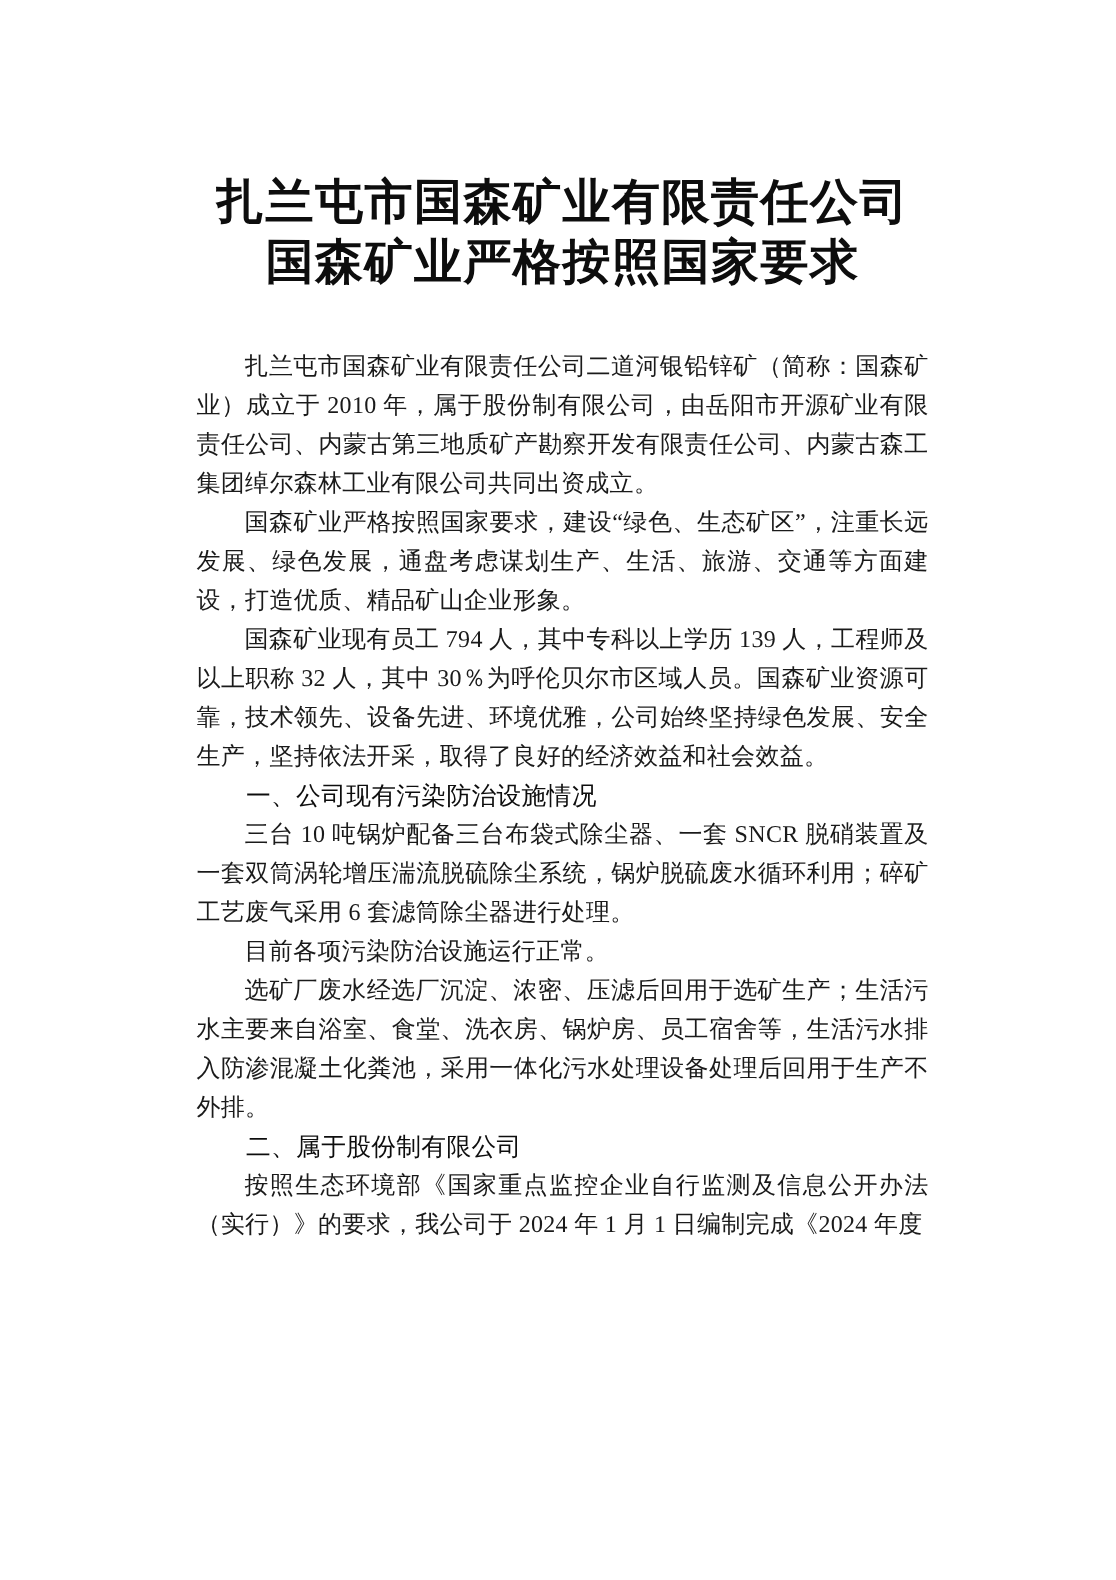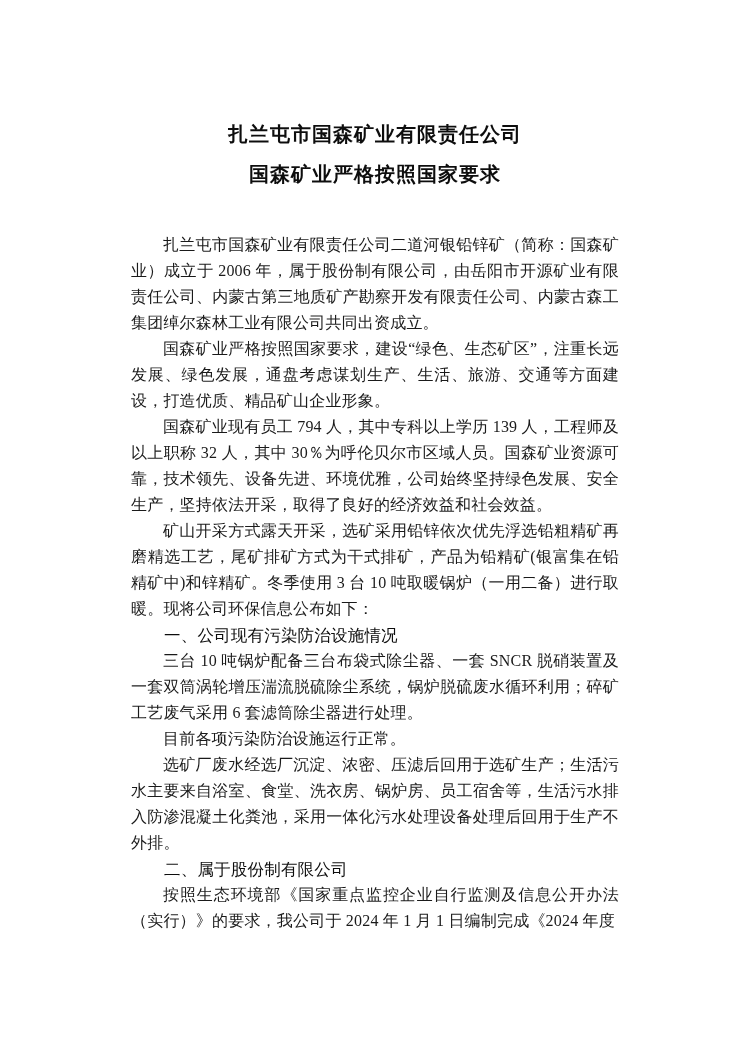--- a/index.html
+++ b/index.html
@@ -18,21 +18,21 @@
     color: #1a1a1a;
   }
   .content {
     position: absolute;
     left: 131px;
     top: 114px;
     width: 488px;
   }
   .doc-title {
     margin: 0;
-    font-size: 20px;
+    font-size: 32px;
     line-height: 40px;
     font-weight: bold;
     text-align: center;
     color: #0d0d0d;
     letter-spacing: 1px;
   }
   .doc-title .title-line {
     display: block;
   }
   .doc-body {
@@ -60,24 +60,23 @@
 
 <div class="page">
   <div class="content">
 
     <h1 class="doc-title">
       <span class="title-line">扎兰屯市国森矿业有限责任公司</span>
       <span class="title-line">国森矿业严格按照国家要求</span>
     </h1>
 
     <div class="doc-body">
-      <p class="para">扎兰屯市国森矿业有限责任公司二道河银铅锌矿（简称：国森矿业）成立于 2006 年，属于股份制有限公司，由岳阳市开源矿业有限责任公司、内蒙古第三地质矿产勘察开发有限责任公司、内蒙古森工集团绰尔森林工业有限公司共同出资成立。</p>
+      <p class="para">扎兰屯市国森矿业有限责任公司二道河银铅锌矿（简称：国森矿业）成立于 2010 年，属于股份制有限公司，由岳阳市开源矿业有限责任公司、内蒙古第三地质矿产勘察开发有限责任公司、内蒙古森工集团绰尔森林工业有限公司共同出资成立。</p>
       <p class="para">国森矿业严格按照国家要求，建设“绿色、生态矿区”，注重长远发展、绿色发展，通盘考虑谋划生产、生活、旅游、交通等方面建设，打造优质、精品矿山企业形象。</p>
       <p class="para">国森矿业现有员工 794 人，其中专科以上学历 139 人，工程师及以上职称 32 人，其中 30％为呼伦贝尔市区域人员。国森矿业资源可靠，技术领先、设备先进、环境优雅，公司始终坚持绿色发展、安全生产，坚持依法开采，取得了良好的经济效益和社会效益。</p>
-      <p class="para">矿山开采方式露天开采，选矿采用铅锌依次优先浮选铅粗精矿再磨精选工艺，尾矿排矿方式为干式排矿，产品为铅精矿(银富集在铅精矿中)和锌精矿。冬季使用 3 台 10 吨取暖锅炉（一用二备）进行取暖。现将公司环保信息公布如下：</p>
       <p class="heading">一、公司现有污染防治设施情况</p>
       <p class="para">三台 10 吨锅炉配备三台布袋式除尘器、一套 SNCR 脱硝装置及一套双筒涡轮增压湍流脱硫除尘系统，锅炉脱硫废水循环利用；碎矿工艺废气采用 6 套滤筒除尘器进行处理。</p>
       <p class="para">目前各项污染防治设施运行正常。</p>
       <p class="para">选矿厂废水经选厂沉淀、浓密、压滤后回用于选矿生产；生活污水主要来自浴室、食堂、洗衣房、锅炉房、员工宿舍等，生活污水排入防渗混凝土化粪池，采用一体化污水处理设备处理后回用于生产不外排。</p>
       <p class="heading">二、属于股份制有限公司</p>
       <p class="para">按照生态环境部《国家重点监控企业自行监测及信息公开办法（实行）》的要求，我公司于 2024 年 1 月 1 日编制完成《2024 年度</p>
     </div>
 
   </div>
 </div>

